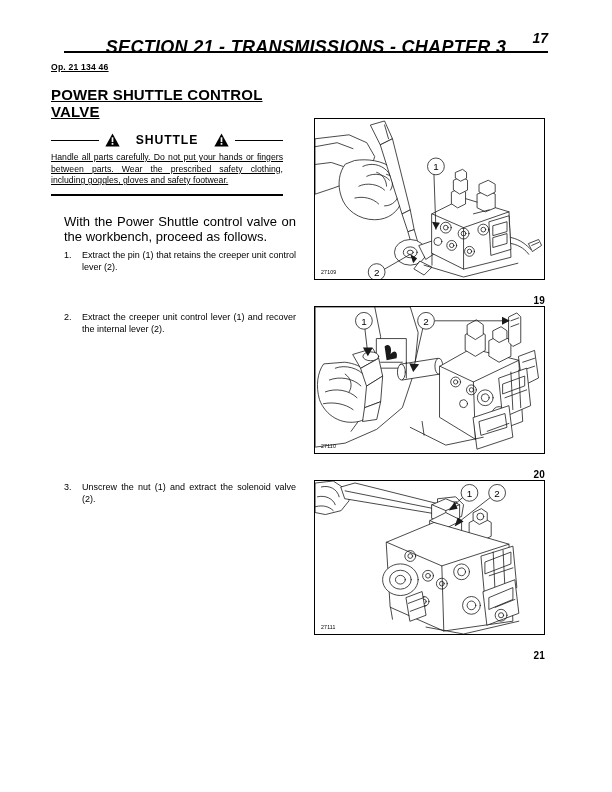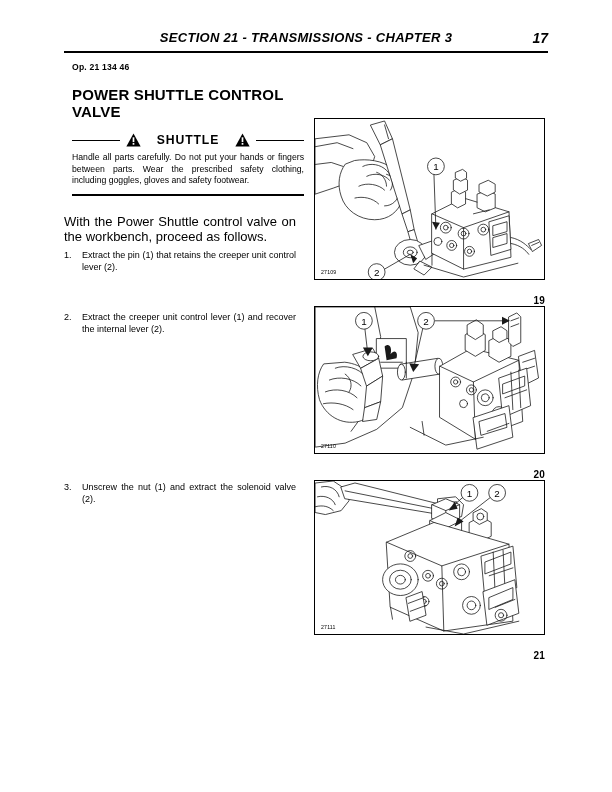--- a/index.html
+++ b/index.html
@@ -20,26 +20,26 @@
   #page-header {
     position: absolute;
     left: 64px;
     top: 30px;
     width: 484px;
     height: 22px;
   }
   #header-title {
     position: absolute;
     left: 0;
-    top: 0;
+    top: 7px;
     width: 484px;
     text-align: center;
     font-style: italic;
     font-weight: bold;
-    font-size: 13px;
+    font-size: 18px;
     letter-spacing: 0.3px;
   }
   #header-pageno {
     position: absolute;
     right: 0;
     top: 0;
     font-style: italic;
     font-weight: bold;
     font-size: 14px;
     margin-left: 20px;
@@ -49,23 +49,24 @@
     left: 64px;
     top: 51px;
     width: 484px;
     height: 2.2px;
     background: #000;
   }
 
   
   #left-col {
     position: absolute;
-    left: 72px;
+    left: 51px;
     top: 62px;
     width: 232px;
+    text-decoration: underline;
   }
   .opnum {
     font-size: 8.6px;
     font-weight: bold;
     letter-spacing: 0.2px;
     margin: 0 0 14px 0;
   }
   .doc-title {
     font-size: 15px;
     font-weight: bold;

